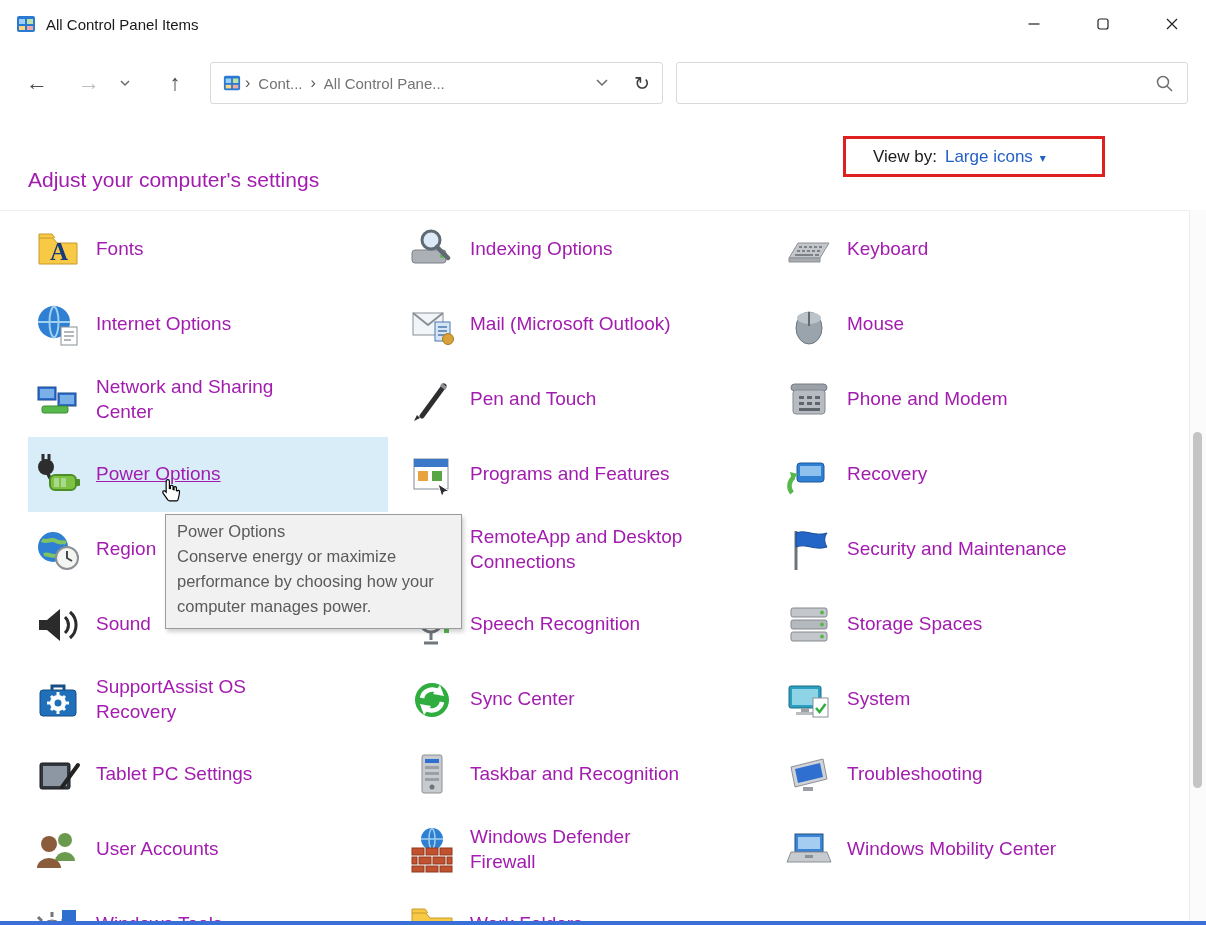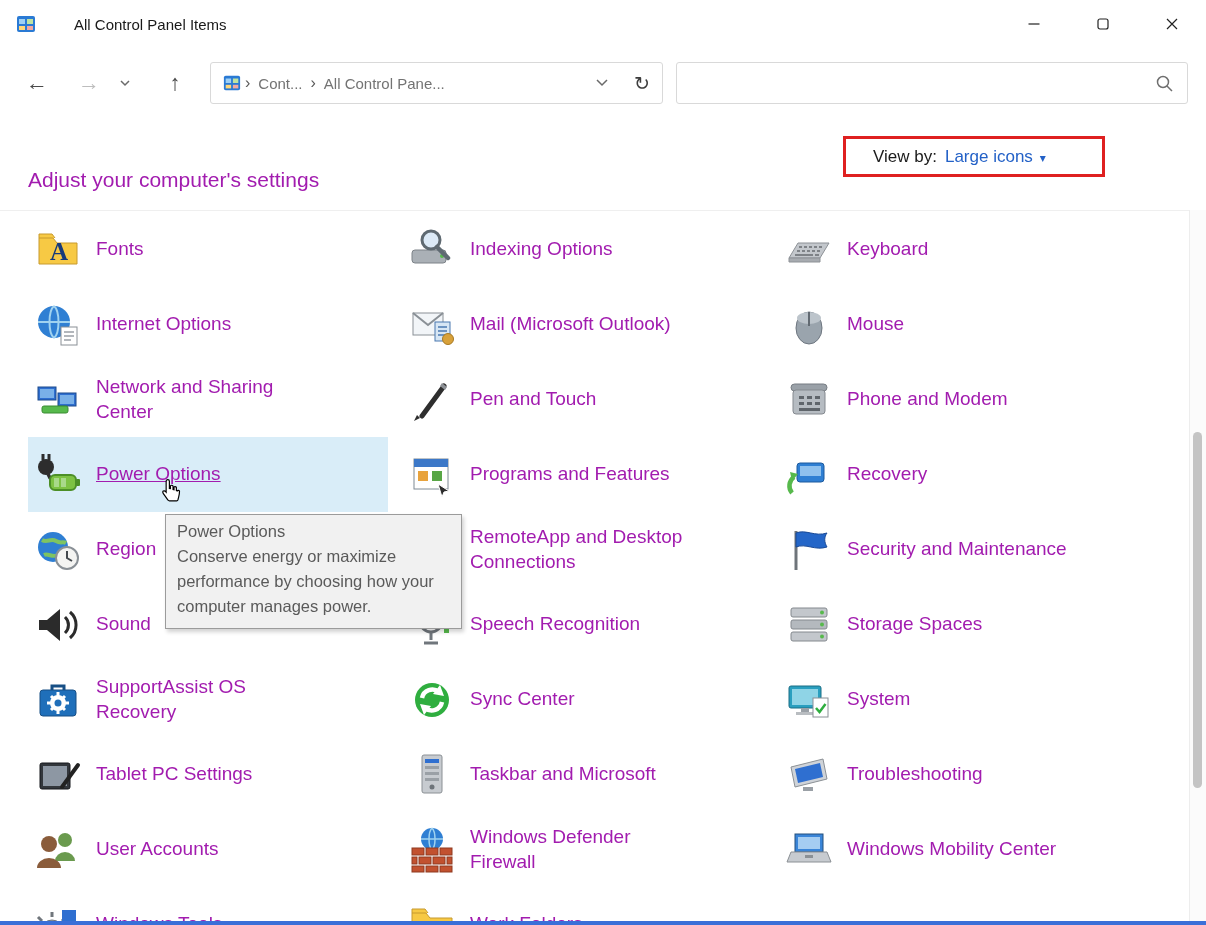--- a/index.html
+++ b/index.html
@@ -2,21 +2,21 @@
 <html><head>
 <meta charset="utf-8">
 <style>
   html,body{margin:0;padding:0;}
   body{
     width:1206px;height:925px;position:relative;overflow:hidden;
     background:#ffffff;font-family:"Liberation Sans",sans-serif;
     -webkit-font-smoothing:antialiased;
   }
   
-  .titlebar{height:48px;display:flex;align-items:center;padding-left:16px;background:#fff;gap:28px;}
+  .titlebar{height:48px;display:flex;align-items:center;padding-left:16px;background:#fff;}
   .titlebar-icon{width:20px;height:20px;margin-right:10px;display:flex;}
   .titlebar-icon svg{width:20px;height:20px;}
   .titlebar-title{font-size:15px;color:#191919;}
   .window-controls{margin-left:auto;display:flex;height:48px;}
   .win-btn{width:69px;height:48px;display:flex;align-items:center;justify-content:center;cursor:default;}
   
   .navbar{height:70px;display:flex;align-items:center;padding-left:18px;background:#fff;}
   .nav-btn{display:flex;align-items:center;justify-content:center;font-size:22px;color:#4a4a4a;}
   .nav-back{width:38px;}
   .nav-forward{width:38px;margin-left:14px;color:#bdbdbd;}
@@ -442,21 +442,21 @@
       <span class="item-icon">
         <svg viewBox="0 0 48 48">
           <rect x="14" y="4" width="20" height="38" rx="2" fill="#c7cbd0" stroke="#8b9095"></rect>
           <rect x="17" y="8" width="14" height="4" fill="#2f6fd0"></rect>
           <rect x="17" y="15" width="14" height="3" fill="#9aa0a6"></rect>
           <rect x="17" y="21" width="14" height="3" fill="#9aa0a6"></rect>
           <rect x="17" y="27" width="14" height="3" fill="#9aa0a6"></rect>
           <circle cx="24" cy="36" r="2.5" fill="#6e747a"></circle>
         </svg>
       </span>
-      <span class="item-label">Taskbar and Microsoft</span>
+      <span class="item-label">Taskbar and Recognition</span>
     </div>
     <div class="item">
       <span class="item-icon">
         <svg viewBox="0 0 48 48">
           <polygon points="6,16 38,8 42,28 10,36" fill="#cfd3d8" stroke="#8b9095"></polygon>
           <polygon points="10,18 35,12 38,26 13,32" fill="#2f6fd0"></polygon>
           <rect x="18" y="36" width="10" height="4" fill="#9aa0a6"></rect>
         </svg>
       </span>
       <span class="item-label">Troubleshooting</span>

